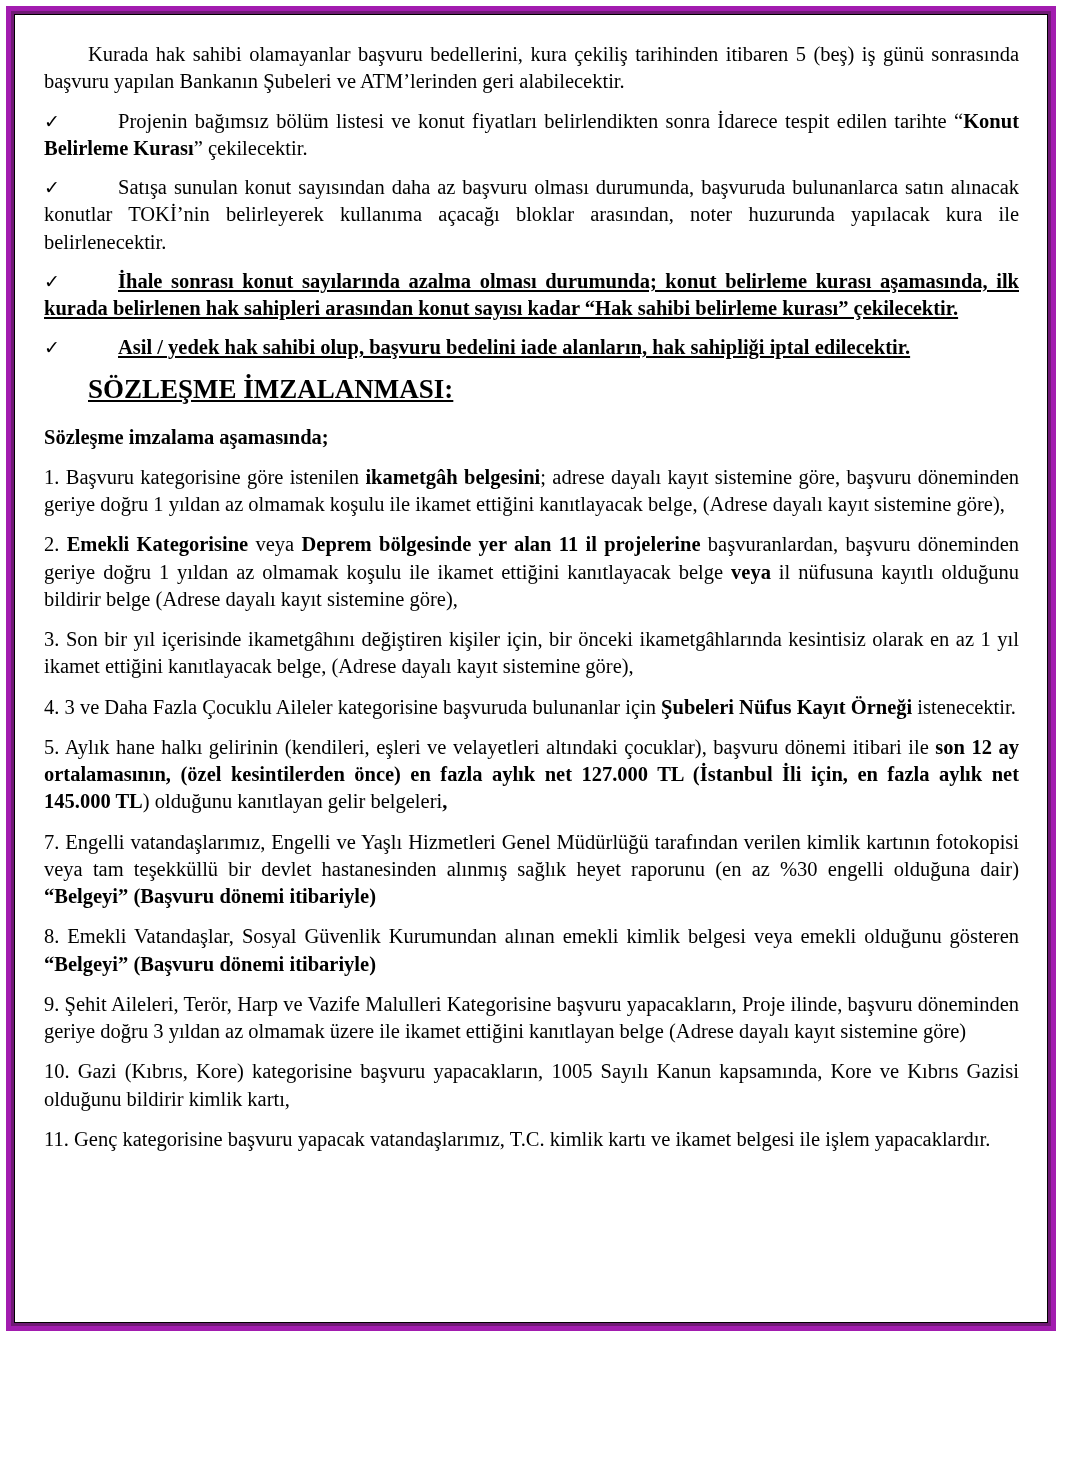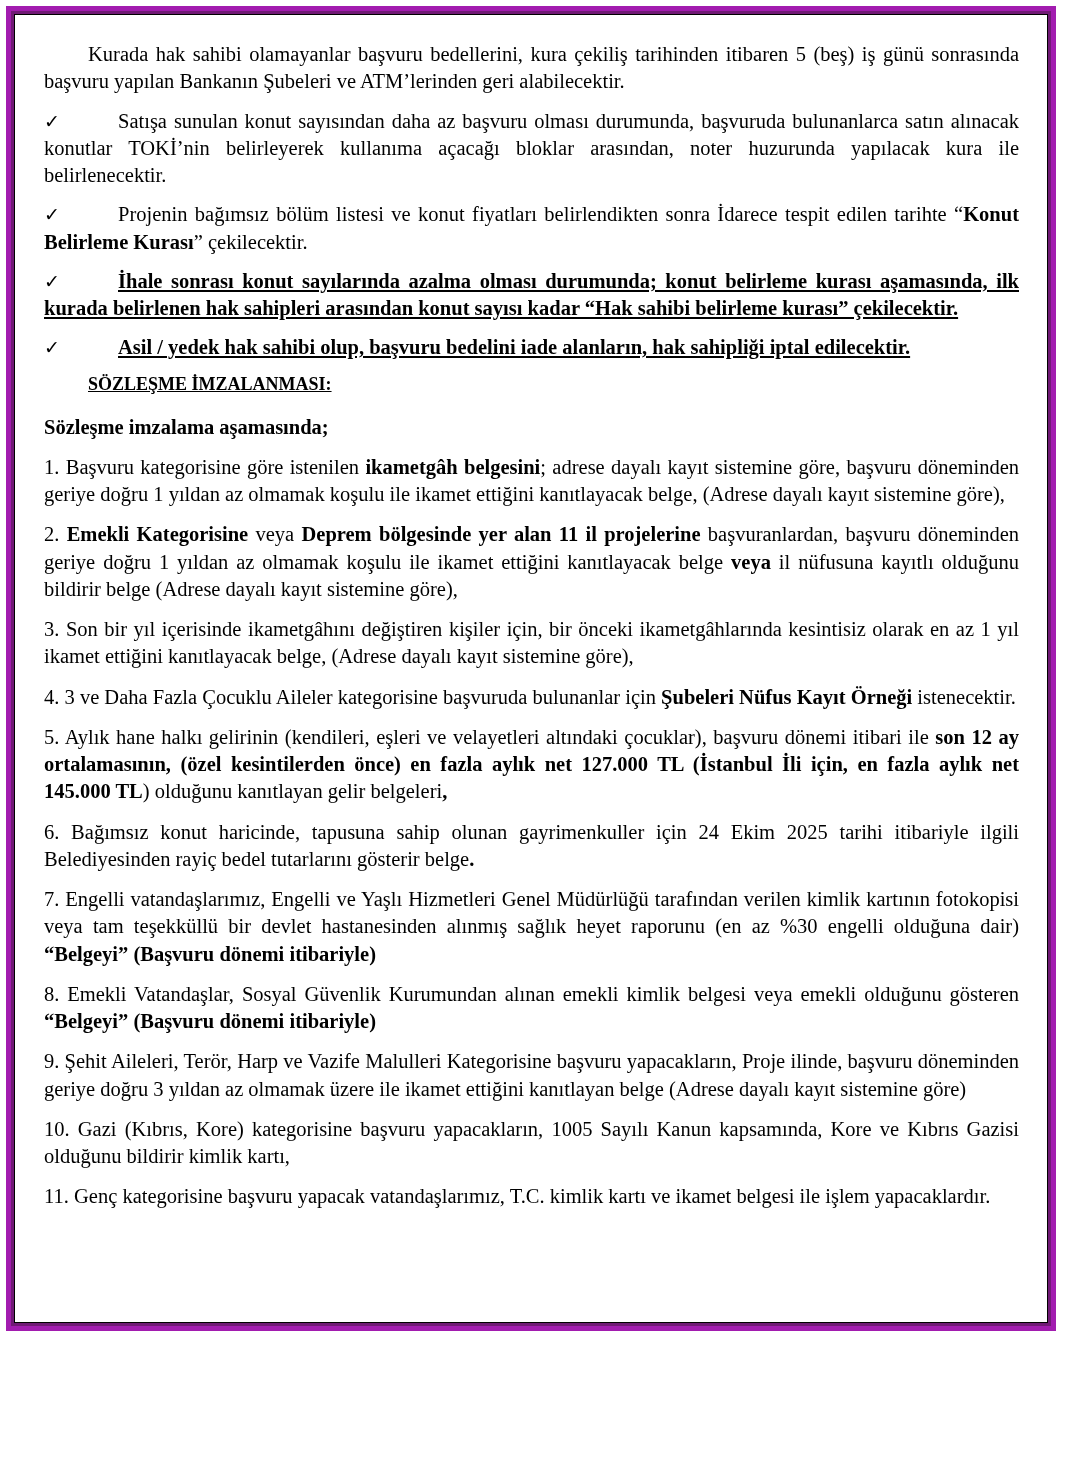--- a/index.html
+++ b/index.html
@@ -80,21 +80,21 @@
   .bullet-para.bold {
     font-weight: 700;
     text-decoration: underline;
   }
 
   .heading {
     font-weight: 700;
     text-decoration: underline;
     margin-left: 44px;
     margin-bottom: 9px;
-    font-size: 18px;
+    font-size: 27px;
     display: inline-block;
   }
   .heading-wrap {
     margin-bottom: 10px;
   }
 
   .lead-indent {
     text-indent: 36px;
   }
 
@@ -114,40 +114,39 @@
 </head>
 <body>
 
 <div class="page-frame">
   <div class="page-inner">
     <div class="page-body">
 
       <p class="para para-first">Kurada hak sahibi olamayanlar başvuru bedellerini, kura çekiliş tarihinden itibaren 5 (beş) iş günü sonrasında başvuru yapılan Bankanın Şubeleri ve ATM’lerinden geri alabilecektir.</p>
 
       <div id="bullet-list">
+          <p class="para bullet-para"><span class="check">✓</span><span>Projenin bağımsız bölüm listesi ve konut fiyatları belirlendikten sonra İdarece tespit edilen tarihte “</span><span style="font-weight: 700;">Konut Belirleme Kurası</span><span>” çekilecektir.</span></p>
           <p class="para bullet-para"><span class="check">✓</span><span>Satışa sunulan konut sayısından daha az başvuru olması durumunda, başvuruda bulunanlarca satın alınacak konutlar TOKİ’nin belirleyerek kullanıma açacağı bloklar arasından, noter huzurunda yapılacak kura ile belirlenecektir.</span></p>
-          <p class="para bullet-para"><span class="check">✓</span><span>Projenin bağımsız bölüm listesi ve konut fiyatları belirlendikten sonra İdarece tespit edilen tarihte “</span><span style="font-weight: 700;">Konut Belirleme Kurası</span><span>” çekilecektir.</span></p>
           <p class="para bullet-para bold"><span class="check">✓</span><span style="font-weight: 700;">İhale sonrası konut sayılarında azalma olması durumunda; konut belirleme kurası aşamasında, ilk kurada belirlenen hak sahipleri arasından konut sayısı kadar “Hak sahibi belirleme kurası” çekilecektir.</span></p>
           <p class="para bullet-para bold"><span class="check">✓</span><span style="font-weight: 700;">Asil / yedek hak sahibi olup, başvuru bedelini iade alanların, hak sahipliği iptal edilecektir.</span></p>
         </div>
 
       <div class="heading-wrap">
         <span class="heading">SÖZLEŞME İMZALANMASI:</span>
       </div>
 
 
       <p class="para section-label">Sözleşme imzalama aşamasında;</p>
 
       <div id="numbered-list">
           <p class="para num-para"><span>1.</span><span> Başvuru kategorisine göre istenilen </span><span style="font-weight: 700;">ikametgâh belgesini</span><span>; adrese dayalı kayıt sistemine göre, başvuru döneminden geriye doğru 1 yıldan az olmamak koşulu ile ikamet ettiğini kanıtlayacak belge, (Adrese dayalı kayıt sistemine göre),</span></p>
           <p class="para num-para"><span>2.</span><span> </span><span style="font-weight: 700;">Emekli Kategorisine</span><span> veya </span><span style="font-weight: 700;">Deprem bölgesinde yer alan 11 il projelerine</span><span> başvuranlardan, başvuru döneminden geriye doğru 1 yıldan az olmamak koşulu ile ikamet ettiğini kanıtlayacak belge </span><span style="font-weight: 700;">veya</span><span> il nüfusuna kayıtlı olduğunu bildirir belge (Adrese dayalı kayıt sistemine göre),</span></p>
           <p class="para num-para"><span>3.</span><span> Son bir yıl içerisinde ikametgâhını değiştiren kişiler için, bir önceki ikametgâhlarında kesintisiz olarak en az 1 yıl ikamet ettiğini kanıtlayacak belge, (Adrese dayalı kayıt sistemine göre),</span></p>
           <p class="para num-para"><span>4.</span><span> 3 ve Daha Fazla Çocuklu Aileler kategorisine başvuruda bulunanlar için </span><span style="font-weight: 700;">Şubeleri Nüfus Kayıt Örneği</span><span> istenecektir.</span></p>
           <p class="para num-para"><span>5.</span><span> Aylık hane halkı gelirinin (kendileri, eşleri ve velayetleri altındaki çocuklar), başvuru dönemi itibari ile </span><span style="font-weight: 700;">son 12 ay ortalamasının, (özel kesintilerden önce) en fazla aylık net 127.000 TL (İstanbul İli için, en fazla aylık net 145.000 TL</span><span>) olduğunu kanıtlayan gelir belgeleri</span><span style="font-weight: 700;">,</span></p>
-          <p class="para num-para"><span>6.</span><span> Bağımsız konut haricinde, tapusuna sahip olunan gayrimenkuller için 24 Ekim 2025 tarihi itibariyle ilgili Belediyesinden rayiç bedel tutarlarını gösterir belge</span><span style="font-weight: 700;">.</span></p>
           <p class="para num-para"><span>7.</span><span>  Engelli vatandaşlarımız, Engelli ve Yaşlı Hizmetleri Genel Müdürlüğü tarafından verilen kimlik kartının fotokopisi veya tam teşekküllü bir devlet hastanesinden alınmış sağlık heyet raporunu (en az %30 engelli olduğuna dair) </span><span style="font-weight: 700;">“Belgeyi” (Başvuru dönemi itibariyle)</span></p>
           <p class="para num-para"><span>8.</span><span> Emekli Vatandaşlar, Sosyal Güvenlik Kurumundan alınan emekli kimlik belgesi veya emekli olduğunu gösteren </span><span style="font-weight: 700;">“Belgeyi” (Başvuru dönemi itibariyle)</span></p>
           <p class="para num-para"><span>9.</span><span> Şehit Aileleri, Terör, Harp ve Vazife Malulleri Kategorisine başvuru yapacakların, Proje ilinde, başvuru döneminden geriye doğru 3 yıldan az olmamak üzere ile ikamet ettiğini kanıtlayan belge (Adrese dayalı kayıt sistemine göre)</span></p>
           <p class="para num-para"><span>10.</span><span> Gazi (Kıbrıs, Kore) kategorisine başvuru yapacakların, 1005 Sayılı Kanun kapsamında, Kore ve Kıbrıs Gazisi olduğunu bildirir kimlik kartı,</span></p>
           <p class="para num-para last-para"><span>11.</span><span> Genç kategorisine başvuru yapacak vatandaşlarımız, T.C. kimlik kartı ve ikamet belgesi ile işlem yapacaklardır.</span></p>
         </div>
 
     </div>
   </div>
 </div>

